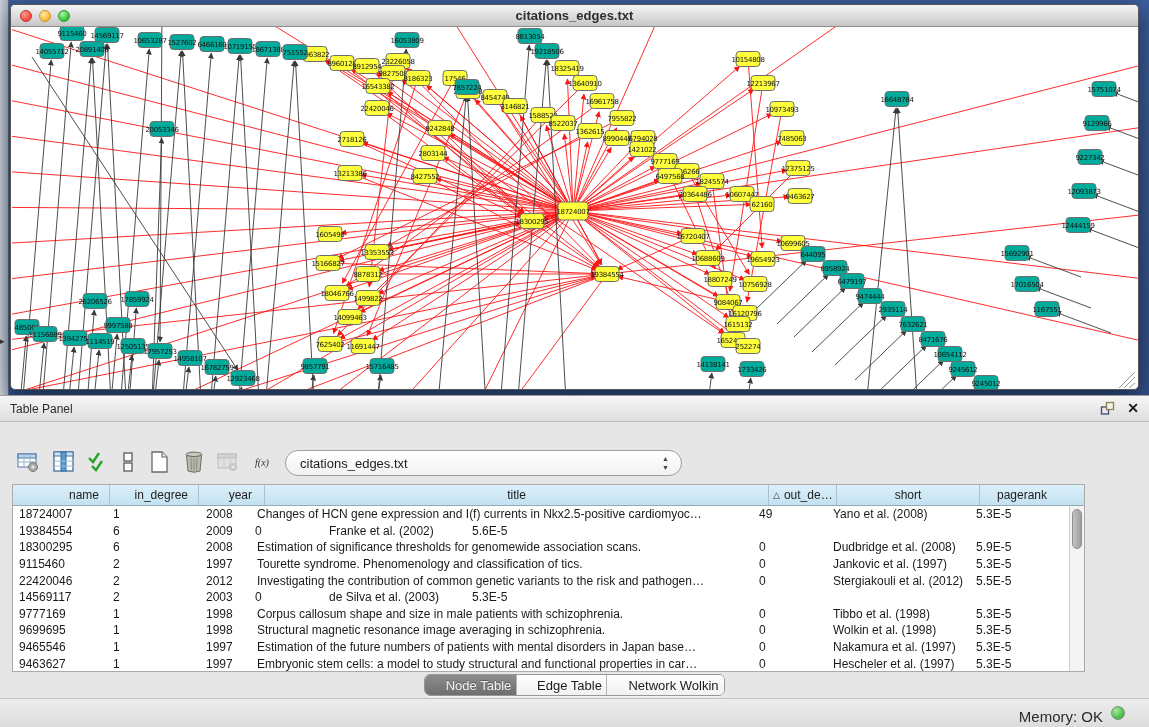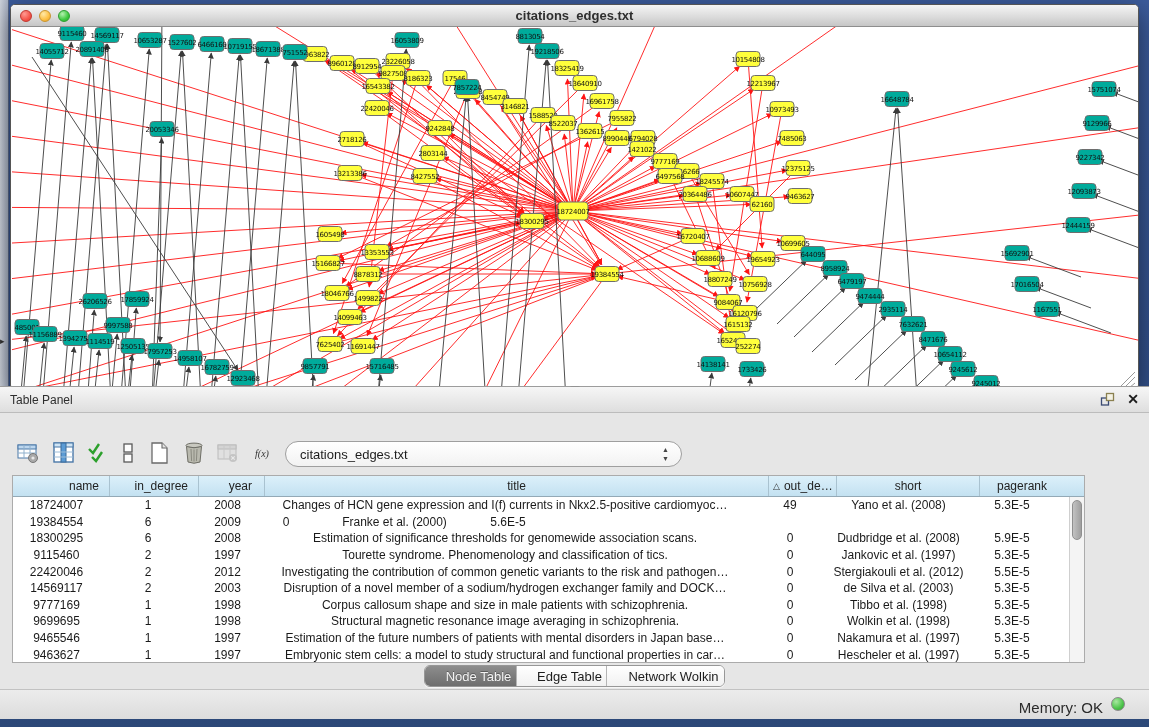--- a/index.html
+++ b/index.html
@@ -23,22 +23,22 @@
   .lights { position:absolute; left:9px; top:5px; display:flex; gap:7px; }
   .light { width:12px; height:12px; border-radius:50%; }
   .light.red   { background:radial-gradient(circle at 35% 30%, #ff9a92, #f5554a 60%, #d8382e); border:1px solid #c23730; }
   .light.yellow{ background:radial-gradient(circle at 35% 30%, #ffe9a8, #fdbf42 60%, #e09c2c); border:1px solid #c9952f; }
   .light.green { background:radial-gradient(circle at 35% 30%, #b4f0b0, #3ec93f 60%, #28a52c); border:1px solid #2c9e31; }
   .net-canvas { position:absolute; left:1px; right:1px; top:22px; bottom:1px; background:#fff; }
   svg text.nlabel { font-family:"DejaVu Sans", sans-serif; font-size:7px; fill:#111;
     text-anchor:middle; letter-spacing:-0.3px; }
 
   
-  .table-panel { position:absolute; left:0; top:386px; width:1149px; height:332px;
-    background:#e6e6e6; border-top:1px solid #9c9c9c;text-align:center; }
+  .table-panel { position:absolute; left:0; top:395px; width:1149px; height:332px;
+    background:#e6e6e6; border-top:1px solid #9c9c9c; }
   .panel-grip { position:absolute; left:570px; top:-1px; width:10px; height:4px;
     border-radius:2px; background:#8e8e8e; opacity:.7; }
   .panel-header { position:absolute; left:0; top:0; width:100%; height:26px;
     background:linear-gradient(180deg,#f6f6f6,#dedede); border-bottom:1px solid #bcbcbc; }
   .panel-header .ph-title { position:absolute; left:10px; top:6px; font-size:12px; color:#2e2e2e; }
   .ph-icons { position:absolute; right:10px; top:4px; display:flex; gap:12px; align-items:center; }
   .ph-close { font-size:14px; font-weight:bold; color:#1b1b1b; line-height:16px; cursor:default; }
 
   .toolbar { position:absolute; left:0; top:26px; width:100%; height:60px; }
   .tb-icon { position:absolute; top:26px; width:28px; height:28px; display:flex;
@@ -884,21 +884,21 @@
             <div class="tcell c3">Changes of HCN gene expression and I(f) currents in Nkx2.5-positive cardiomyoc…</div>
             <div class="tcell c4">49</div>
             <div class="tcell c5">Yano et al. (2008)</div>
             <div class="tcell c6">5.3E-5</div>
           </div>
           <div class="trow">
             <div class="tcell c0">19384554</div>
             <div class="tcell c1">6</div>
             <div class="tcell c2">2009</div>
             <div class="tcell c4">0</div>
-            <div class="tcell c5">Franke et al. (2000)</div>
+            <div class="tcell c5">Franke et al. (2002)</div>
             <div class="tcell c6">5.6E-5</div>
           </div>
           <div class="trow">
             <div class="tcell c0">18300295</div>
             <div class="tcell c1">6</div>
             <div class="tcell c2">2008</div>
             <div class="tcell c3">Estimation of significance thresholds for genomewide association scans.</div>
             <div class="tcell c4">0</div>
             <div class="tcell c5">Dudbridge et al. (2008)</div>
             <div class="tcell c6">5.9E-5</div>
@@ -918,21 +918,20 @@
             <div class="tcell c2">2012</div>
             <div class="tcell c3">Investigating the contribution of common genetic variants to the risk and pathogen…</div>
             <div class="tcell c4">0</div>
             <div class="tcell c5">Stergiakouli et al. (2012)</div>
             <div class="tcell c6">5.5E-5</div>
           </div>
           <div class="trow">
             <div class="tcell c0">14569117</div>
             <div class="tcell c1">2</div>
             <div class="tcell c2">2003</div>
-            <div class="tcell c3">Disruption of a novel member of a sodium/hydrogen exchanger family and DOCK…</div>
             <div class="tcell c4">0</div>
             <div class="tcell c5">de Silva et al. (2003)</div>
             <div class="tcell c6">5.3E-5</div>
           </div>
           <div class="trow">
             <div class="tcell c0">9777169</div>
             <div class="tcell c1">1</div>
             <div class="tcell c2">1998</div>
             <div class="tcell c3">Corpus callosum shape and size in male patients with schizophrenia.</div>
             <div class="tcell c4">0</div>

